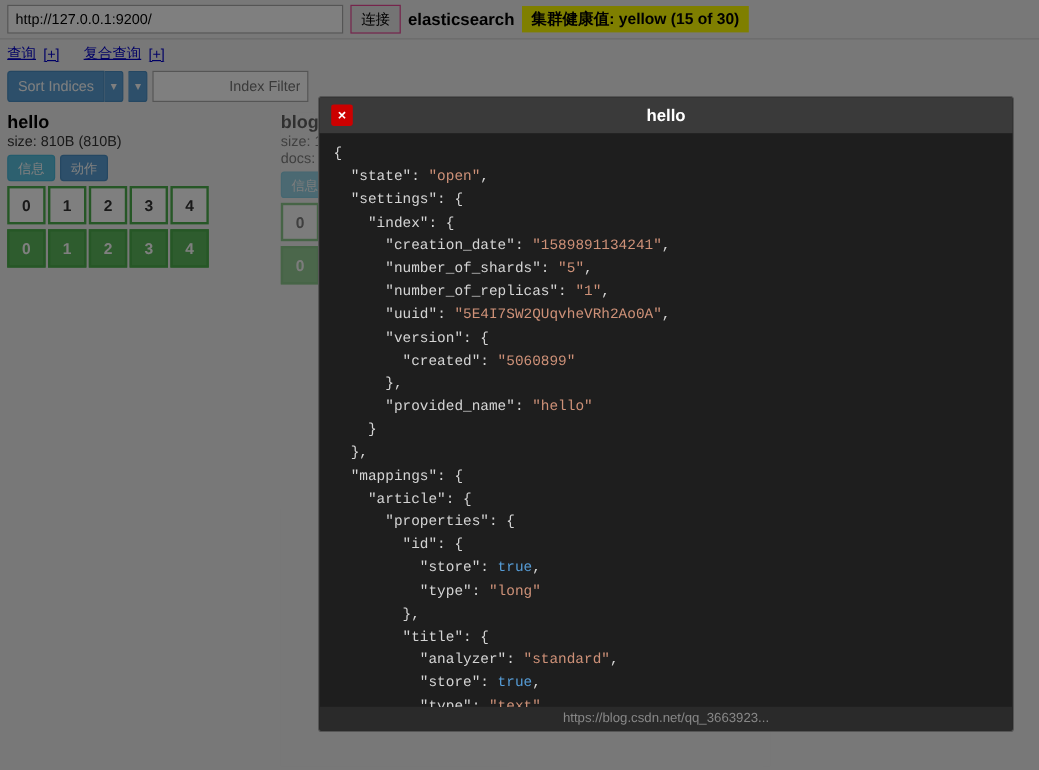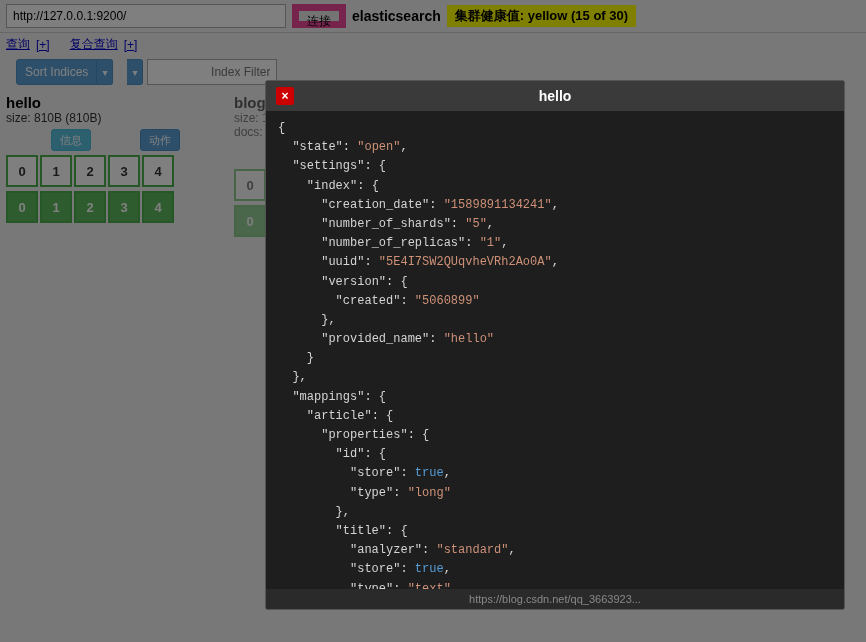--- a/index.html
+++ b/index.html
@@ -6,38 +6,38 @@
     body { font-family: Arial, sans-serif; font-size: 12px; background: #f0f0f0; width: 866px; height: 642px; overflow: hidden; position: relative; }
 
     
     .top-bar {
       display: flex; align-items: center; background: #f0f0f0; padding: 4px 6px; gap: 6px; border-bottom: 1px solid #ccc;
     }
     .url-input {
       width: 280px; height: 24px; border: 1px solid #aaa; padding: 2px 6px; font-size: 12px;
     }
     .connect-btn {
-      background: #e8e8e8; border: 7px solid #ec4899; padding: 2px 8px; font-size: 12px; cursor: pointer; height: 24px;
+      background: #e8e8e8; border: 1px solid #ec4899; padding: 2px 8px; font-size: 12px; cursor: pointer; height: 24px;
     }
     .es-label { font-weight: bold; font-size: 14px; color: #000; }
     .health-badge {
       background: #ffff00; color: #000; font-weight: bold; font-size: 13px; padding: 2px 8px;
     }
 
     
     .second-bar {
       display: flex; align-items: center; padding: 3px 6px; gap: 6px; background: #f0f0f0;
     }
     .link-btn { color: #0000cc; text-decoration: underline; cursor: pointer; font-size: 12px; }
 
     
     .toolbar {
       display: flex; align-items: center; padding: 3px 6px; gap: 4px; background: #f0f0f0;
     }
-    .toolbar-btn-group { position: relative; display: inline-flex; margin-left: 10px; }
+    .toolbar-btn-group { position: relative; display: inline-flex; }
     .toolbar-btn {
       background: #5a9fd4; color: #fff; border: 1px solid #4a8fc4; padding: 3px 8px; font-size: 12px; cursor: pointer; border-radius: 3px 0 0 3px; height: 26px;
     }
     .toolbar-btn-arrow {
       background: #5a9fd4; color: #fff; border: 1px solid #4a8fc4; border-left: none; padding: 3px 5px; font-size: 10px; cursor: pointer; border-radius: 0 3px 3px 0; height: 26px;
     }
     .view-aliases-btn {
       background: #5a9fd4; color: #fff; border: 1px solid #4a8fc4; padding: 3px 8px; font-size: 12px; cursor: pointer; border-radius: 3px 0 0 3px; height: 26px; font-weight: bold;
     }
     .index-filter-input {
@@ -50,21 +50,21 @@
     }
 
     
     .index-card {
       background: #f0f0f0; min-width: 220px; max-width: 240px;
     }
     .index-name { font-weight: bold; font-size: 15px; color: #000; }
     .index-meta { font-size: 12px; color: #333; }
 
     .btn-small {
-      font-size: 11px; padding: 2px 8px; border-radius: 3px; cursor: pointer; height: 22px; border: 1px solid; margin-left: 45px;
+      font-size: 11px; padding: 2px 8px; border-radius: 3px; cursor: pointer; height: 22px; border: 1px solid;
     }
     .btn-info {
       background: #5bc0de; color: #fff; border-color: #46b8da;
     }
     .btn-action {
       background: #5a9fd4; color: #fff; border-color: #4a8fc4;
     }
     .btn-row { display: flex; gap: 4px; margin: 4px 0; }
 
     .shard-grid { display: grid; grid-template-columns: repeat(5, 32px); gap: 2px; margin: 4px 0; }

